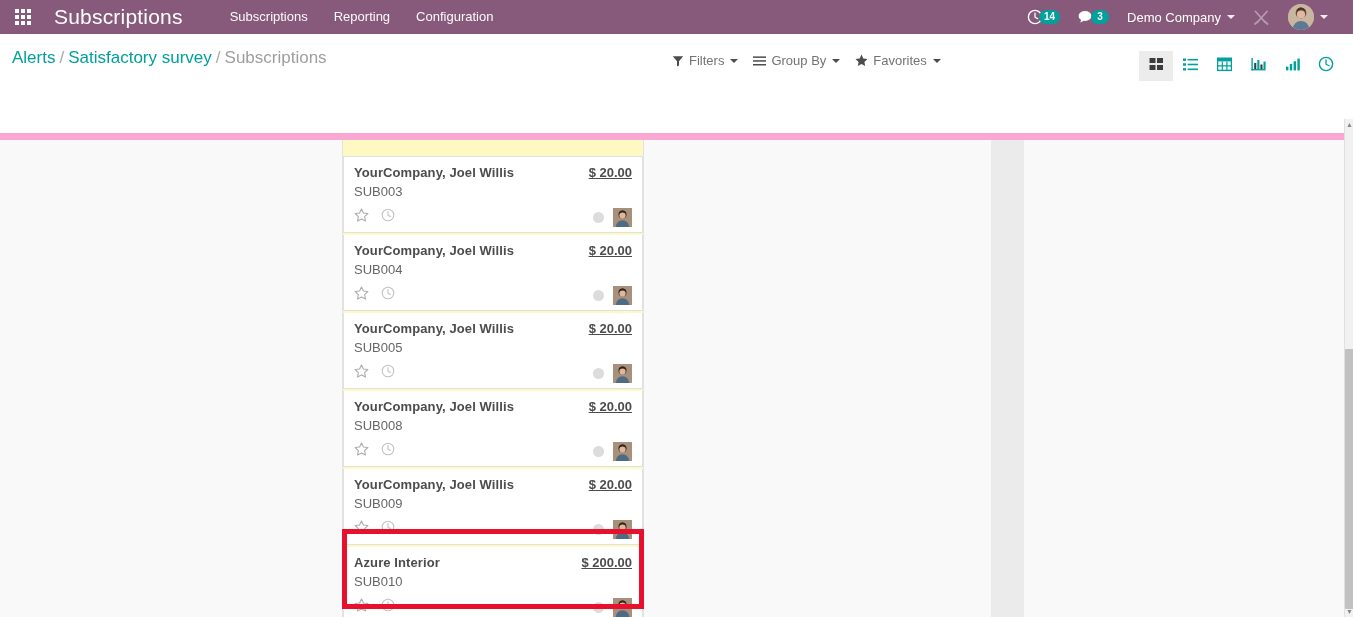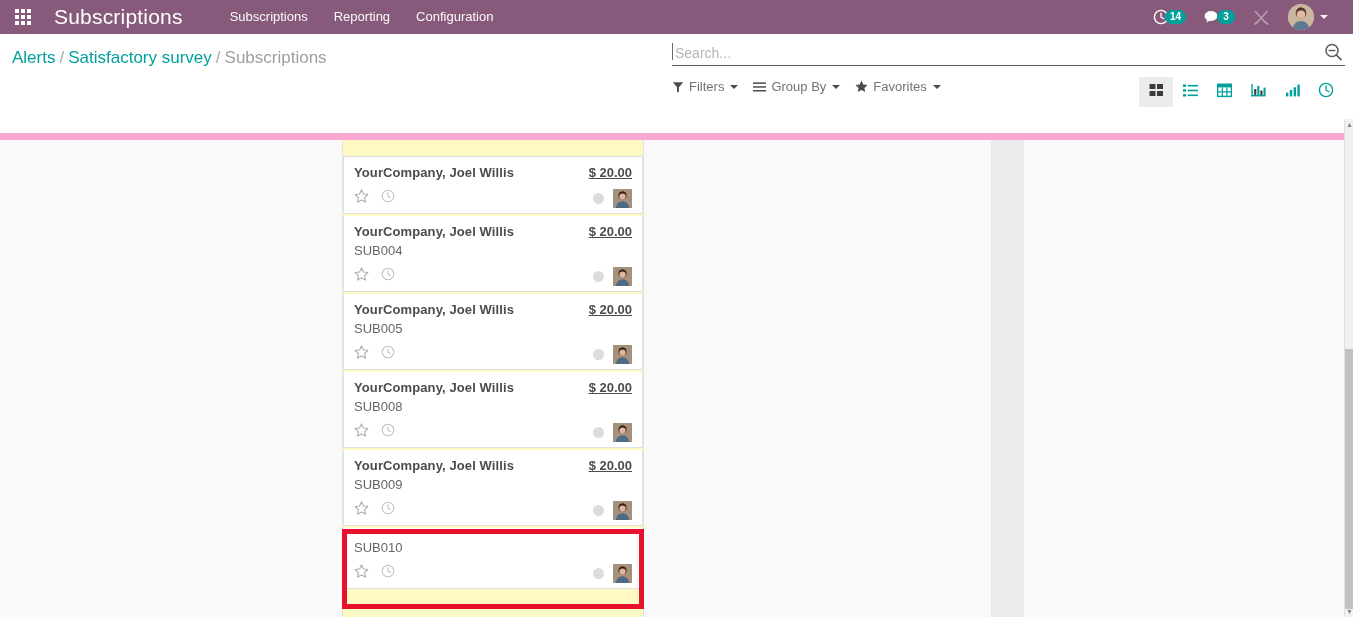--- a/index.html
+++ b/index.html
@@ -336,20 +336,24 @@
     <div class="nav-item">
       <span class="chat-ico">
         <svg width="17" height="14" viewBox="0 0 17 14">
           <ellipse cx="7" cy="6" rx="6.4" ry="5" fill="#ffffff"></ellipse>
           <path d="M3.4 9.6 L2.2 12.6 L6.4 10.4 Z" fill="#ffffff"></path>
         </svg>
       </span>
       <span class="badge">3</span>
     </div>
     <div class="nav-item">
+      <span>Demo Company</span>
+      <span class="caret-down"></span>
+    </div>
+    <div class="nav-item">
       <span class="tool-ico">
         <svg width="17" height="17" viewBox="0 0 17 17">
           <path d="M2.5 2.5 L11.5 12.5 M14 2.5 L5 12.5" stroke="#b89db0" stroke-width="1.7" fill="none" stroke-linecap="round"></path>
           <path d="M11.5 12.5 L14.5 15 M5 12.5 L2 15" stroke="#b89db0" stroke-width="1.7" fill="none" stroke-linecap="round"></path>
         </svg>
       </span>
     </div>
     <div class="nav-item">
       <span class="avatar-top">
         <svg width="26" height="26" viewBox="0 0 26 26">
@@ -366,31 +370,20 @@
 </div>
 
 <div class="control-panel">
   <div class="cp-left">
     <div class="breadcrumb">
       <a href="#">Alerts</a><span class="sep">/</span><a href="#">Satisfactory survey</a><span class="sep">/</span><span class="current">Subscriptions</span>
     </div>
   </div>
 
   <div class="cp-right">
-    <div class="searchview">
-      <span class="search-caret"></span>
-      <input type="text" placeholder="Search..." style="">
-      <span class="search-icon-btn">
-        <svg width="20" height="20" viewBox="0 0 20 20">
-          <circle cx="9" cy="8.5" r="6" fill="none" stroke="#5a5a5a" stroke-width="1.5"></circle>
-          <path d="M5.6 8.5 H12.4" stroke="#5a5a5a" stroke-width="1.4"></path>
-          <path d="M13.4 13 L18 17.6" stroke="#5a5a5a" stroke-width="1.7" stroke-linecap="round"></path>
-        </svg>
-      </span>
-    </div>
 
     <div class="cp-buttons">
       <div class="cp-dd">
         <span class="ic">
           <svg width="12" height="12" viewBox="0 0 12 12">
             <path d="M0.8 1.2 H11.2 L7 6.2 V10.6 L5 11.6 V6.2 Z" fill="#4c4c4c"></path>
           </svg>
         </span>
         <span>Filters</span>
         <span class="ddcaret"></span>
@@ -485,20 +478,21 @@
 
 <div class="content">
   <div class="kanban-groups">
     <div class="kcol-spacer"></div>
     <div class="kcol-main" id="card-column">
   <div class="kcard first">
     <div class="kcard-row1">
       <span class="kcard-title">YourCompany, Joel Willis</span>
       <span class="kcard-price">$ 20.00</span>
     </div>
+    <div class="kcard-sub">SUB003</div>
     <div class="kcard-footer">
       <span class="star">
         <svg width="15" height="15" viewBox="0 0 15 15">
           <path d="M7.5 0.9 L9.45 5.0 L13.9 5.5 L10.6 8.6 L11.5 13.1 L7.5 10.9 L3.5 13.1 L4.4 8.6 L1.1 5.5 L5.55 5.0 Z" fill="none" stroke="#adadad" stroke-width="1.1" stroke-linejoin="round"></path>
         </svg>
       </span>
       <span class="kclock">
         <svg width="14" height="14" viewBox="0 0 14 14">
           <circle cx="7" cy="7" r="5.8" fill="none" stroke="#c2c2c2" stroke-width="1.1"></circle>
           <path d="M7 3.6 L7 7.2 L9.4 8.5" fill="none" stroke="#c2c2c2" stroke-width="1.1" stroke-linecap="round"></path>
@@ -640,20 +634,24 @@
           <circle cx="9.5" cy="6.6" r="4.1" fill="#4c3525"></circle>
           <circle cx="9.5" cy="7.6" r="3.1" fill="#dfb79c"></circle>
           <path d="M2.6 19 Q3.8 12.2 9.5 12.2 Q15.2 12.2 16.4 19 Z" fill="#4e6b85"></path>
           <path d="M6 6 Q9.5 2 13 5.6 Q12.6 2.6 9.5 2.4 Q6.4 2.6 6 6 Z" fill="#33231a"></path>
         </svg>
       </span>
     </div>
   </div>
 
   <div class="kcard">
+    <div class="kcard-row1">
+      <span class="kcard-title">Azure Interior</span>
+      <span class="kcard-price">$ 200.00</span>
+    </div>
     <div class="kcard-sub">SUB010</div>
     <div class="kcard-footer">
       <span class="star">
         <svg width="15" height="15" viewBox="0 0 15 15">
           <path d="M7.5 0.9 L9.45 5.0 L13.9 5.5 L10.6 8.6 L11.5 13.1 L7.5 10.9 L3.5 13.1 L4.4 8.6 L1.1 5.5 L5.55 5.0 Z" fill="none" stroke="#adadad" stroke-width="1.1" stroke-linejoin="round"></path>
         </svg>
       </span>
       <span class="kclock">
         <svg width="14" height="14" viewBox="0 0 14 14">
           <circle cx="7" cy="7" r="5.8" fill="none" stroke="#c2c2c2" stroke-width="1.1"></circle>

